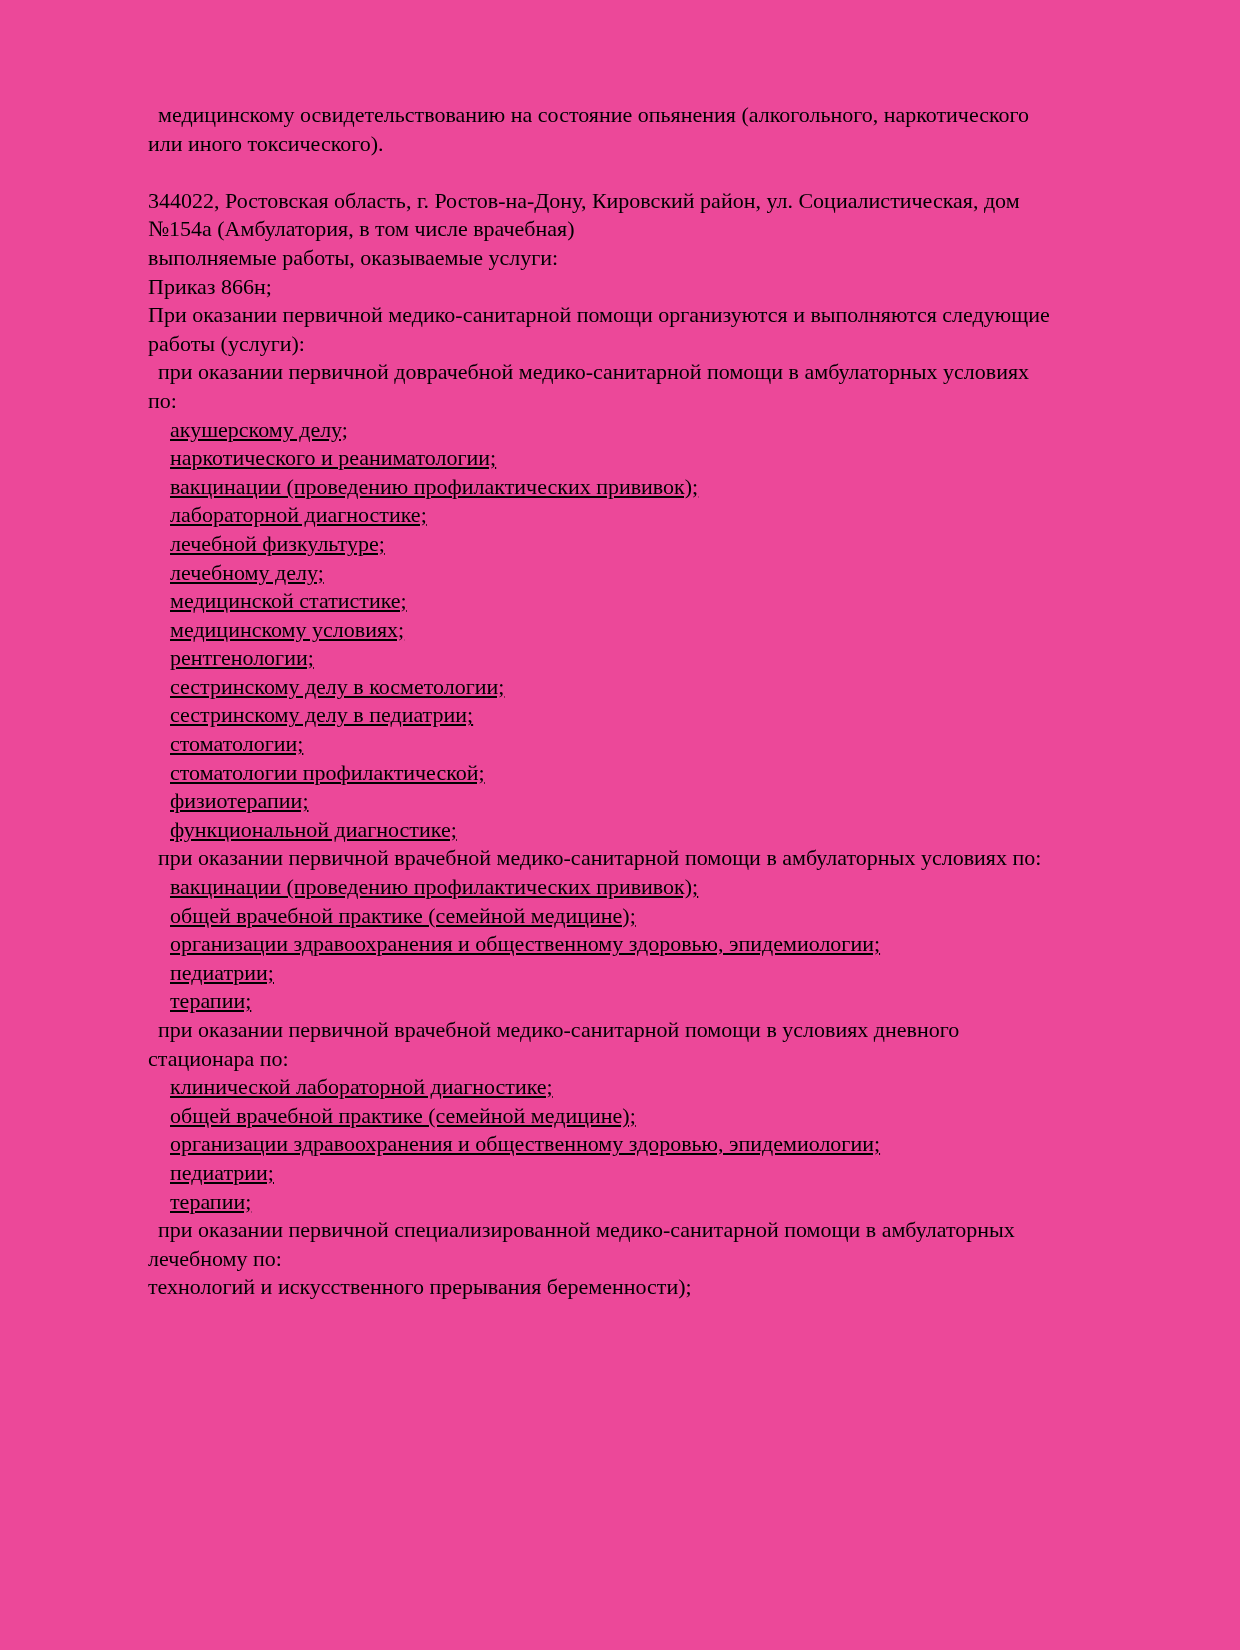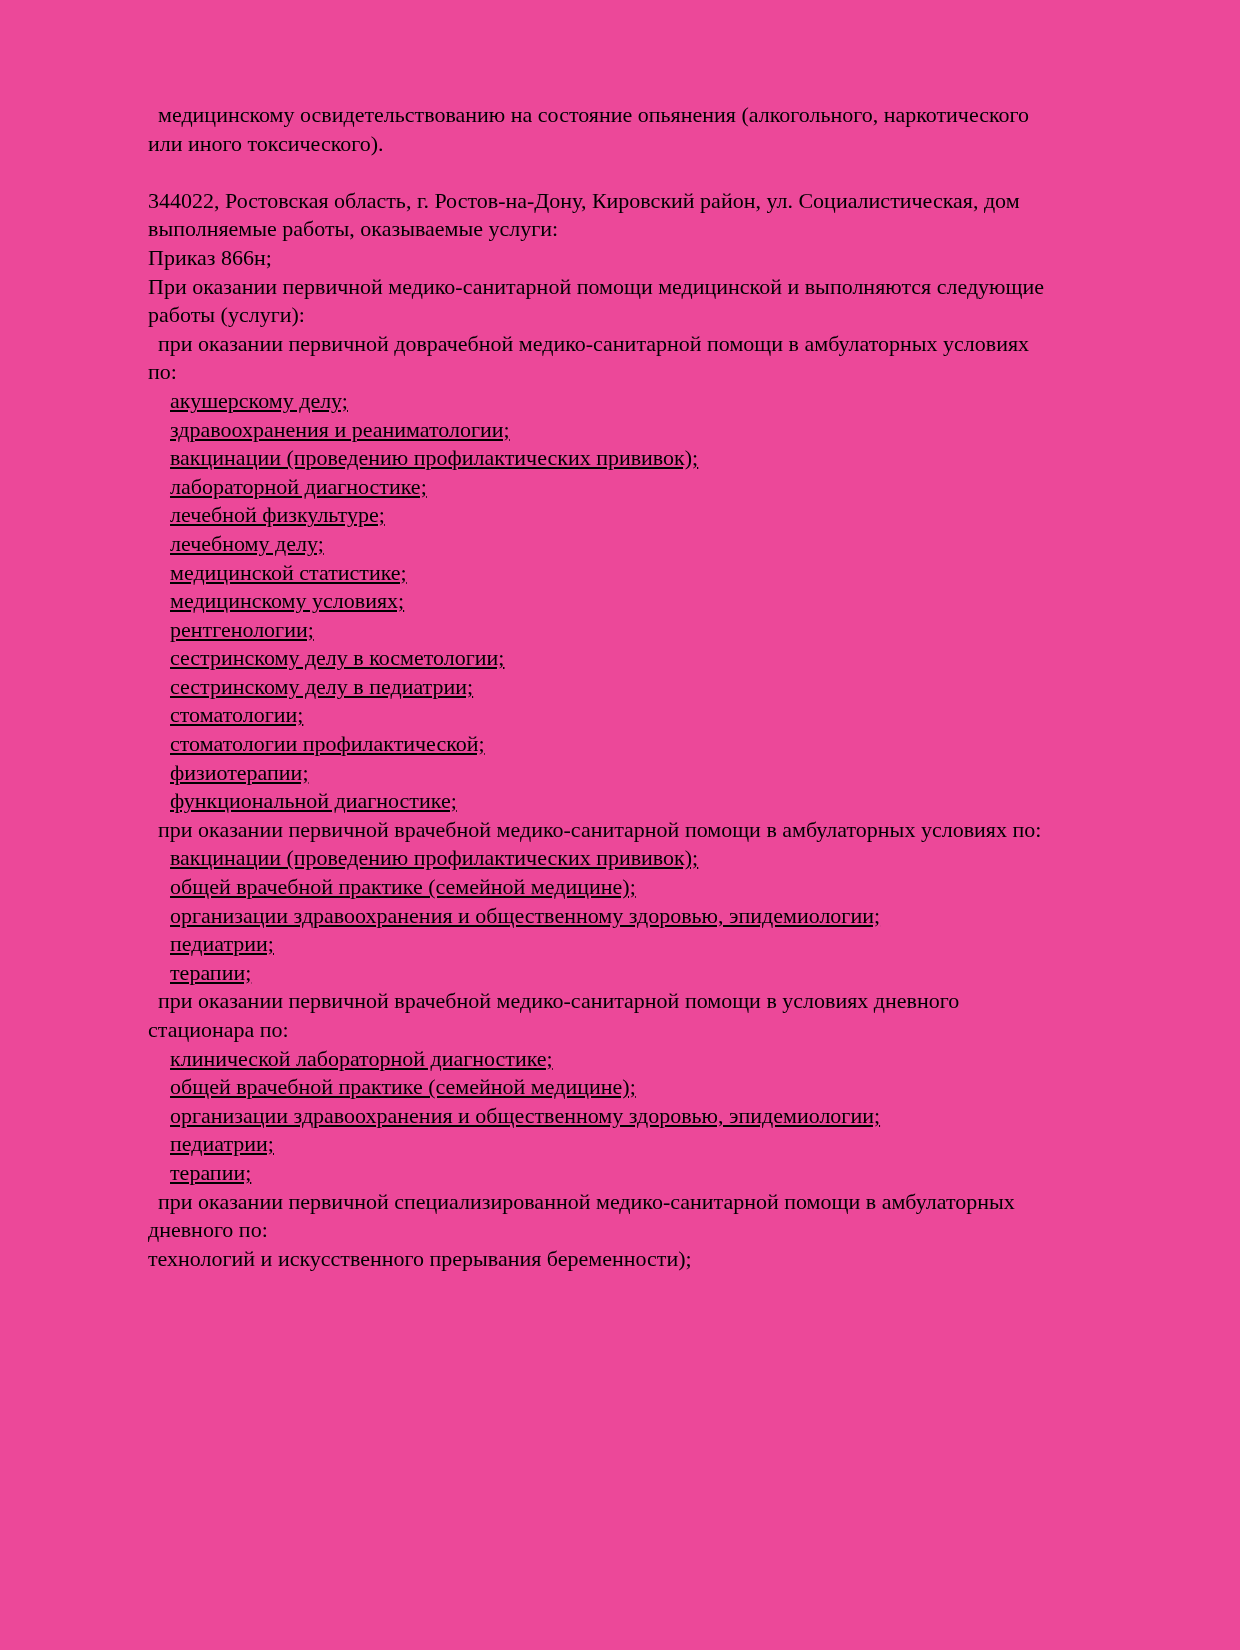--- a/index.html
+++ b/index.html
@@ -33,28 +33,29 @@
 </style>
 </head>
 <body>
 
 <div class="page">
   <div class="content">
       <div class="line ind1">медицинскому освидетельствованию на состояние опьянения (алкогольного, наркотического</div>
       <div class="line ind0">или иного токсического).</div>
       <div class="line ind0">&nbsp;</div>
       <div class="line ind0">344022, Ростовская область, г. Ростов-на-Дону, Кировский район, ул. Социалистическая, дом</div>
+      <div class="line ind0">№154а (Амбулатория, в том числе врачебная)</div>
       <div class="line ind0">выполняемые работы, оказываемые услуги:</div>
       <div class="line ind0">Приказ 866н;</div>
-      <div class="line ind0">При оказании первичной медико-санитарной помощи медицинской и выполняются следующие</div>
+      <div class="line ind0">При оказании первичной медико-санитарной помощи организуются и выполняются следующие</div>
       <div class="line ind0">работы (услуги):</div>
       <div class="line ind1">при оказании первичной доврачебной медико-санитарной помощи в амбулаторных условиях</div>
       <div class="line ind0">по:</div>
       <div class="line ind2">акушерскому делу;</div>
-      <div class="line ind2">здравоохранения и реаниматологии;</div>
+      <div class="line ind2">наркотического и реаниматологии;</div>
       <div class="line ind2">вакцинации (проведению профилактических прививок);</div>
       <div class="line ind2">лабораторной диагностике;</div>
       <div class="line ind2">лечебной физкультуре;</div>
       <div class="line ind2">лечебному делу;</div>
       <div class="line ind2">медицинской статистике;</div>
       <div class="line ind2">медицинскому условиях;</div>
       <div class="line ind2">рентгенологии;</div>
       <div class="line ind2">сестринскому делу в косметологии;</div>
       <div class="line ind2">сестринскому делу в педиатрии;</div>
       <div class="line ind2">стоматологии;</div>
@@ -68,16 +69,16 @@
       <div class="line ind2">педиатрии;</div>
       <div class="line ind2">терапии;</div>
       <div class="line ind1">при оказании первичной врачебной медико-санитарной помощи в условиях дневного</div>
       <div class="line ind0">стационара по:</div>
       <div class="line ind2">клинической лабораторной диагностике;</div>
       <div class="line ind2">общей врачебной практике (семейной медицине);</div>
       <div class="line ind2">организации здравоохранения и общественному здоровью, эпидемиологии;</div>
       <div class="line ind2">педиатрии;</div>
       <div class="line ind2">терапии;</div>
       <div class="line ind1">при оказании первичной специализированной медико-санитарной помощи в амбулаторных</div>
-      <div class="line ind0">дневного по:</div>
+      <div class="line ind0">лечебному по:</div>
       <div class="line ind0">технологий и искусственного прерывания беременности);</div>
     </div>
 </div>
 
 </body></html>

